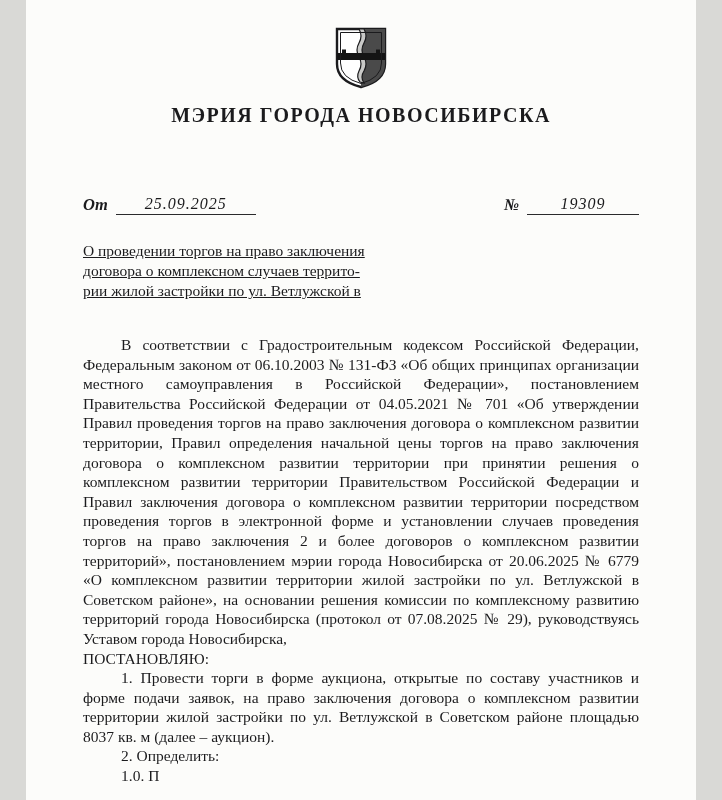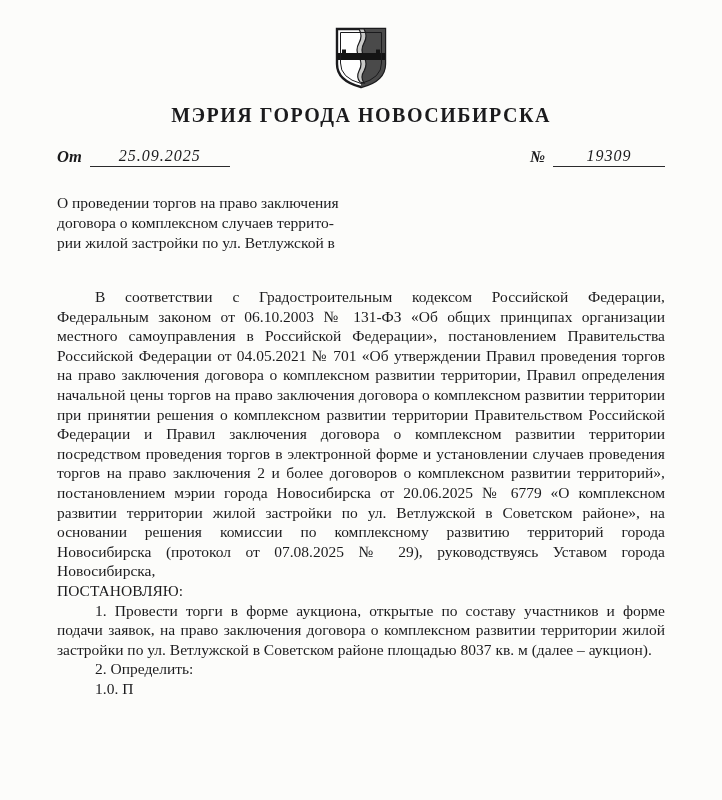--- a/index.html
+++ b/index.html
@@ -3,21 +3,21 @@
 <meta charset="utf-8">
 <style>
   html, body {
     margin: 0;
     padding: 0;
     background: #d9d9d6;
     font-family: "Liberation Serif", "DejaVu Serif", serif;
   }
   .page {
     position: relative;
-    width: 722px;
+    width: 670px;
     height: 800px;
     margin: 0 auto;
     background: #fcfcfa;
     color: #1b1b1d;
     overflow: hidden;
     box-sizing: border-box;
     padding: 26px 57px 0 57px;
   }
   .emblem-wrap {
     text-align: center;
@@ -53,27 +53,28 @@
   }
   .meta-label { font-weight: bold; }
   .fill-value {
     display: inline-block;
     text-align: center;
     border-bottom: 1.4px solid #2a2a2c;
     padding: 0 6px 1px 6px;
     font-size: 16px;
     letter-spacing: 1px;
   }
-  .date-value  { min-width: 128px; }
+  .date-value  { min-width: 128px; margin-top: 48px; }
   .number-value{ min-width: 100px; }
   .subject {
     margin-top: 26px;
     font-size: 15.5px;
     line-height: 20px;
     max-width: 350px;
+    text-decoration: underline;
   }
   .body-text {
     margin-top: 34px;
     font-size: 15.5px;
     line-height: 19.6px;
     text-align: justify;
   }
   .body-text p {
     margin: 0;
     text-indent: 38px;

